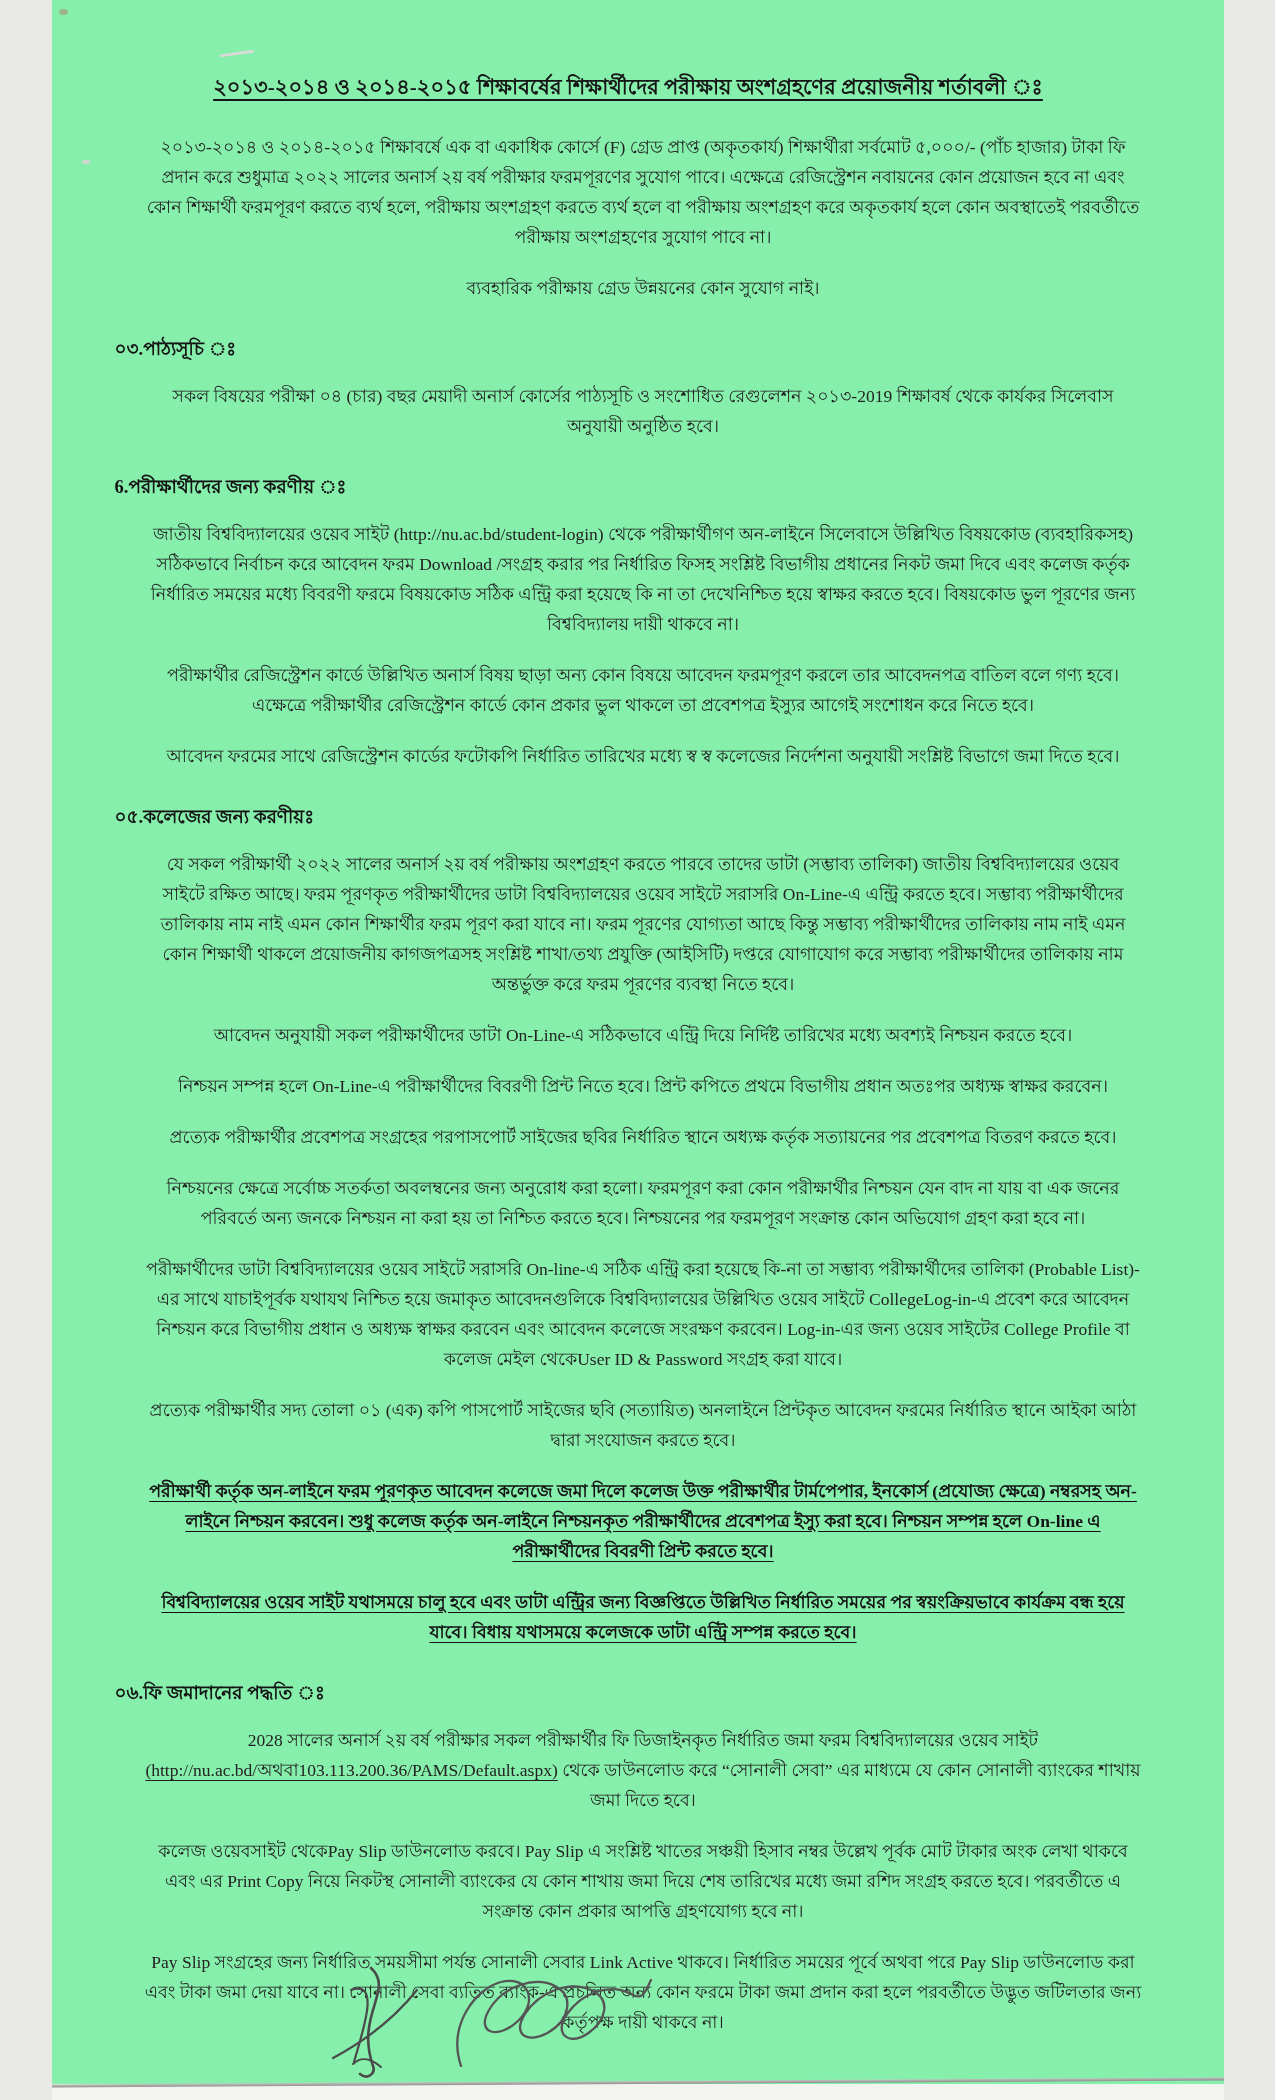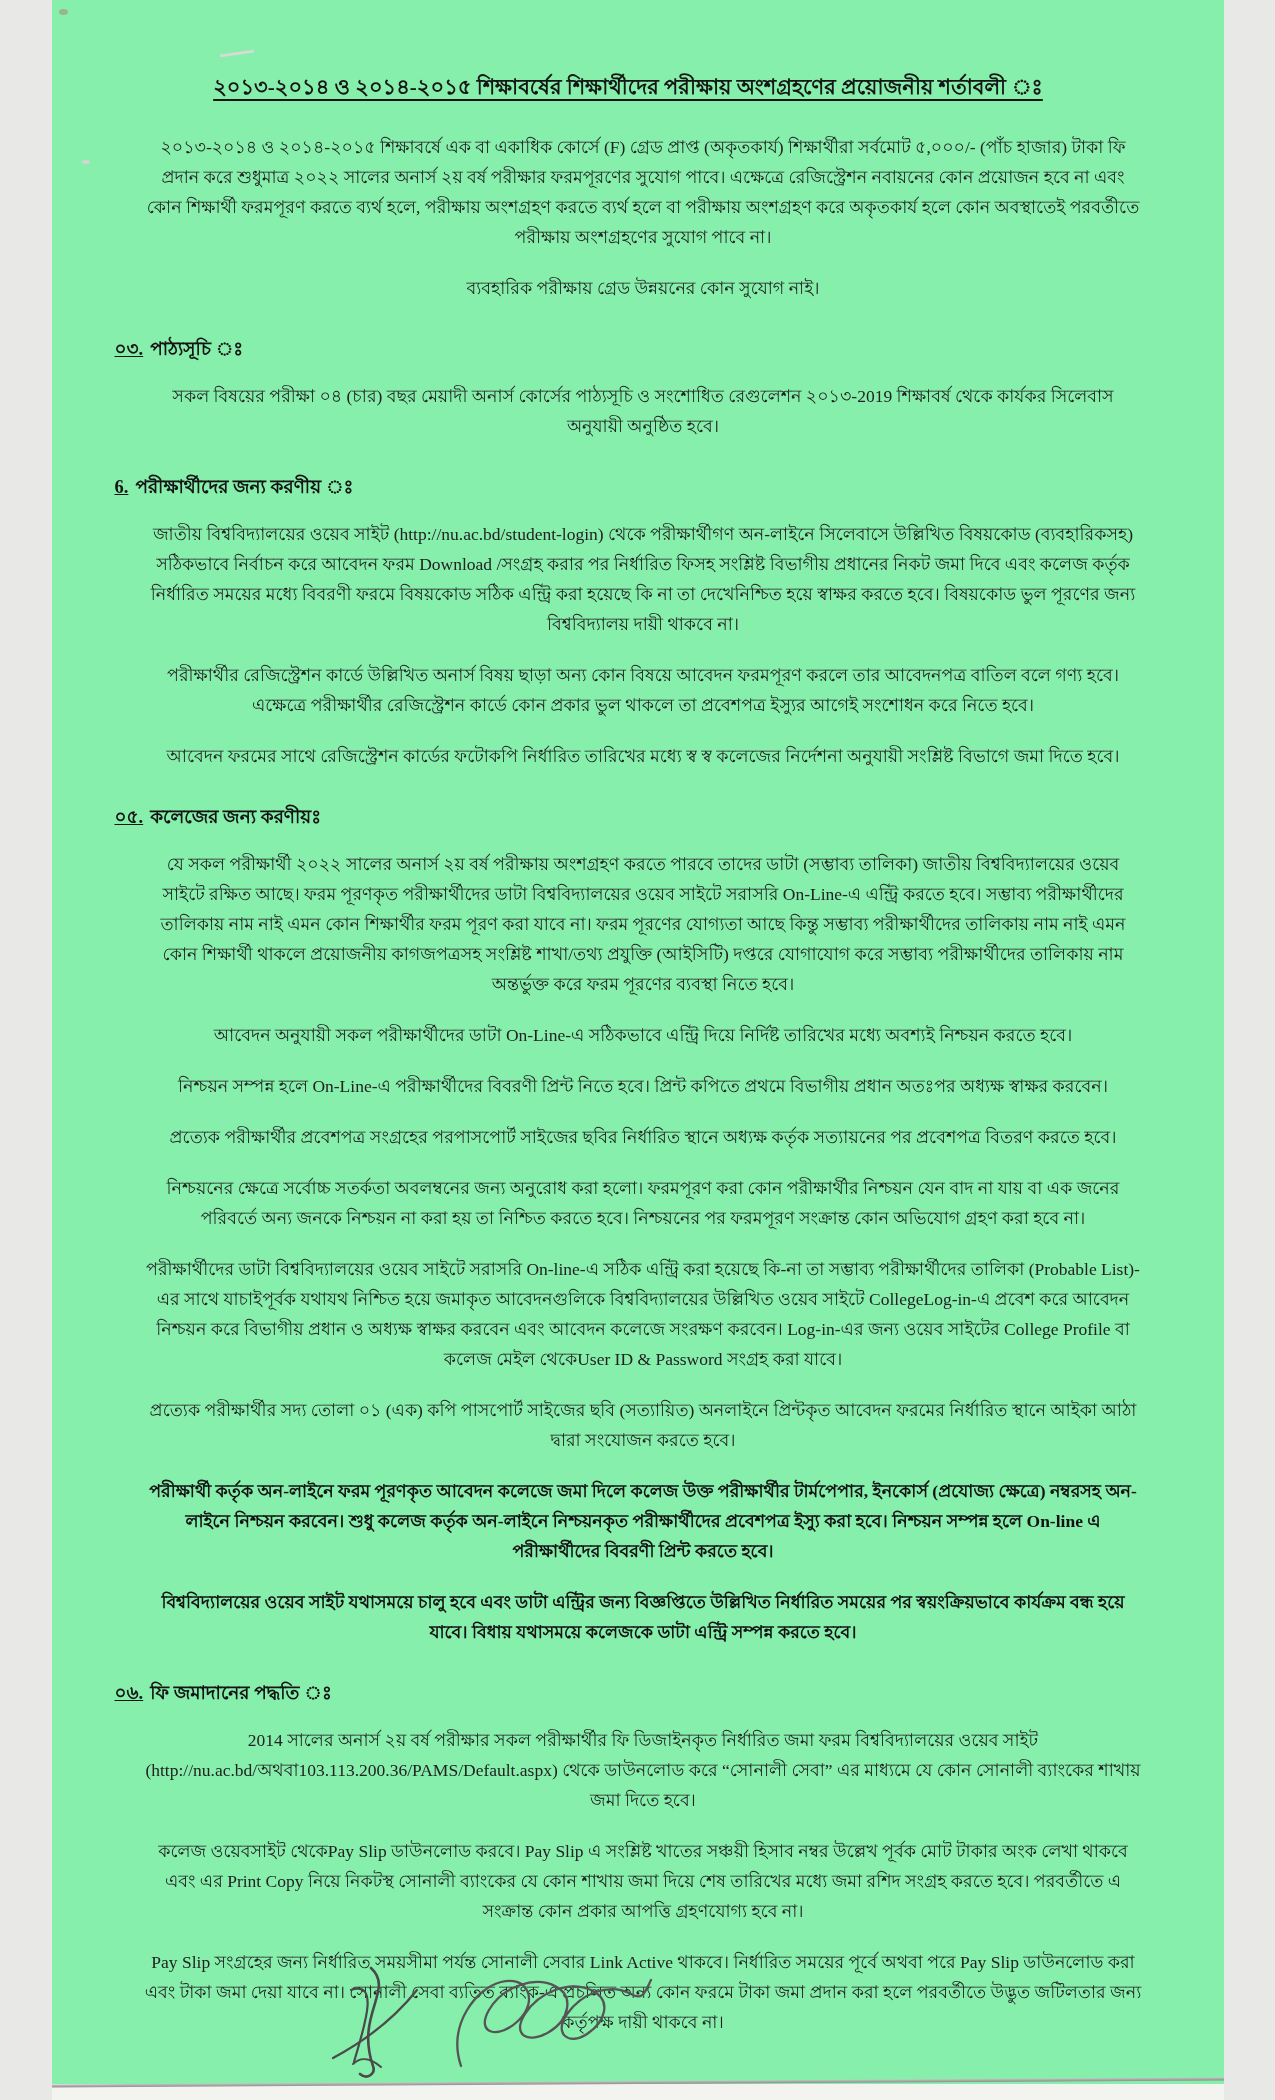--- a/index.html
+++ b/index.html
@@ -38,22 +38,23 @@
     line-height: 30px;
     text-align: center;
     color: #222;
   }
   .sec-head {
     font-size: 18.5px;
     font-weight: 700;
     color: #141414;
     margin: 32px 0 15px 0;
   }
-  .sec-head .num { margin-right: 7px; text-decoration: underline; }
+  .sec-head .num { margin-right: 0; }
   .u {
+    text-decoration: underline;
     text-underline-offset: 4px;
   }
   .bold { font-weight: 700; color: #121212; }
   .url { white-space: nowrap; }
   
   .signatures {
     position: absolute;
     left: 225px;
     top: 1962px;
     width: 440px;
@@ -139,21 +140,21 @@
     <p class="para">প্রত্যেক পরীক্ষার্থীর প্রবেশপত্র সংগ্রহের পরপাসপোর্ট সাইজের ছবির নির্ধারিত স্থানে অধ্যক্ষ কর্তৃক সত্যায়নের পর প্রবেশপত্র বিতরণ করতে হবে।</p>
     <p class="para">নিশ্চয়নের ক্ষেত্রে সর্বোচ্চ সতর্কতা অবলম্বনের জন্য অনুরোধ করা হলো। ফরমপূরণ করা কোন পরীক্ষার্থীর নিশ্চয়ন যেন বাদ না যায় বা এক জনের পরিবর্তে অন্য জনকে নিশ্চয়ন না করা হয় তা নিশ্চিত করতে হবে। নিশ্চয়নের পর ফরমপূরণ সংক্রান্ত কোন অভিযোগ গ্রহণ করা হবে না।</p>
     <p class="para">পরীক্ষার্থীদের ডাটা বিশ্ববিদ্যালয়ের ওয়েব সাইটে সরাসরি On-line-এ সঠিক এন্ট্রি করা হয়েছে কি-না তা সম্ভাব্য পরীক্ষার্থীদের তালিকা (Probable List)-এর সাথে যাচাইপূর্বক যথাযথ নিশ্চিত হয়ে জমাকৃত আবেদনগুলিকে বিশ্ববিদ্যালয়ের উল্লিখিত ওয়েব সাইটে CollegeLog-in-এ প্রবেশ করে আবেদন নিশ্চয়ন করে বিভাগীয় প্রধান ও অধ্যক্ষ স্বাক্ষর করবেন এবং আবেদন কলেজে সংরক্ষণ করবেন। Log-in-এর জন্য ওয়েব সাইটের College Profile বা কলেজ মেইল থেকেUser ID  &amp; Password সংগ্রহ করা যাবে।</p>
     <p class="para">প্রত্যেক পরীক্ষার্থীর সদ্য তোলা ০১ (এক) কপি পাসপোর্ট সাইজের ছবি (সত্যায়িত) অনলাইনে প্রিন্টকৃত আবেদন ফরমের নির্ধারিত স্থানে আইকা আঠা দ্বারা সংযোজন করতে হবে।</p>
     <p class="para u bold">পরীক্ষার্থী কর্তৃক অন-লাইনে ফরম পূরণকৃত আবেদন কলেজে জমা দিলে কলেজ উক্ত পরীক্ষার্থীর টার্মপেপার, ইনকোর্স (প্রযোজ্য ক্ষেত্রে) নম্বরসহ অন-লাইনে নিশ্চয়ন করবেন। শুধু কলেজ কর্তৃক অন-লাইনে নিশ্চয়নকৃত পরীক্ষার্থীদের প্রবেশপত্র ইস্যু করা হবে। নিশ্চয়ন সম্পন্ন হলে On-line এ পরীক্ষার্থীদের বিবরণী প্রিন্ট করতে হবে।</p>
     <p class="para u bold">বিশ্ববিদ্যালয়ের ওয়েব সাইট যথাসময়ে চালু হবে এবং ডাটা এন্ট্রির জন্য বিজ্ঞপ্তিতে উল্লিখিত নির্ধারিত সময়ের পর স্বয়ংক্রিয়ভাবে কার্যক্রম বন্ধ হয়ে যাবে। বিধায় যথাসময়ে কলেজকে ডাটা এন্ট্রি সম্পন্ন করতে হবে।</p>
 
     <div class="sec-head">
       <span class="num">০৬.</span><span>ফি জমাদানের পদ্ধতি ঃ</span>
     </div>
-    <p class="para"><span>2014 সালের অনার্স ২য় বর্ষ পরীক্ষার সকল পরীক্ষার্থীর ফি ডিজাইনকৃত নির্ধারিত জমা ফরম বিশ্ববিদ্যালয়ের ওয়েব সাইট </span><span class="url u">(http://nu.ac.bd/অথবা103.113.200.36/PAMS/Default.aspx)</span><span> থেকে ডাউনলোড করে “সোনালী সেবা” এর মাধ্যমে যে কোন সোনালী ব্যাংকের শাখায় জমা দিতে হবে।</span></p>
+    <p class="para"><span>2028 সালের অনার্স ২য় বর্ষ পরীক্ষার সকল পরীক্ষার্থীর ফি ডিজাইনকৃত নির্ধারিত জমা ফরম বিশ্ববিদ্যালয়ের ওয়েব সাইট </span><span class="url u">(http://nu.ac.bd/অথবা103.113.200.36/PAMS/Default.aspx)</span><span> থেকে ডাউনলোড করে “সোনালী সেবা” এর মাধ্যমে যে কোন সোনালী ব্যাংকের শাখায় জমা দিতে হবে।</span></p>
     <p class="para">কলেজ ওয়েবসাইট থেকেPay Slip ডাউনলোড করবে। Pay Slip এ  সংশ্লিষ্ট খাতের সঞ্চয়ী হিসাব নম্বর উল্লেখ পূর্বক মোট টাকার অংক লেখা থাকবে এবং এর Print Copy নিয়ে নিকটস্থ সোনালী ব্যাংকের যে কোন শাখায় জমা দিয়ে শেষ তারিখের মধ্যে জমা রশিদ সংগ্রহ করতে হবে। পরবর্তীতে এ সংক্রান্ত কোন প্রকার আপত্তি গ্রহণযোগ্য হবে না।</p>
     <p class="para">Pay Slip সংগ্রহের জন্য নির্ধারিত সময়সীমা পর্যন্ত সোনালী সেবার Link Active থাকবে। নির্ধারিত সময়ের পূর্বে অথবা পরে Pay Slip ডাউনলোড করা এবং টাকা জমা দেয়া যাবে না। সোনালী সেবা ব্যতিত ব্যাংক-এ প্রচলিত অন্য কোন ফরমে টাকা জমা প্রদান করা হলে পরবর্তীতে উদ্ভুত জটিলতার জন্য কর্তৃপক্ষ দায়ী থাকবে না।</p>
 
   </div>
 
   <div class="signatures">
     <svg class="sig sig-1" width="140" height="125" viewBox="0 0 140 125" fill="none">
       <path d="M74,6 C98,28 58,52 76,104 C79,112 70,118 63,112" stroke="#4a4a4a" stroke-width="2.6" stroke-linecap="round" fill="none"></path>
       <path d="M54,28 C84,18 66,68 57,100" stroke="#4a4a4a" stroke-width="2.2" stroke-linecap="round" fill="none"></path>
       <path d="M36,96 C66,80 96,58 120,28" stroke="#4a4a4a" stroke-width="2.2" stroke-linecap="round" fill="none"></path>

